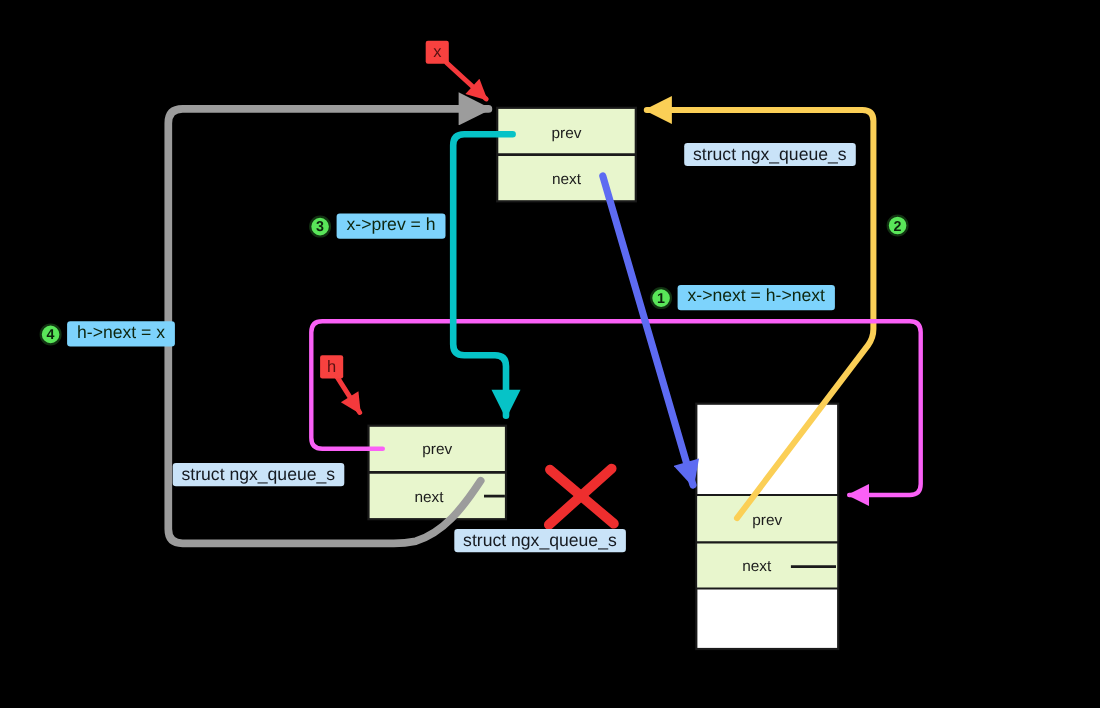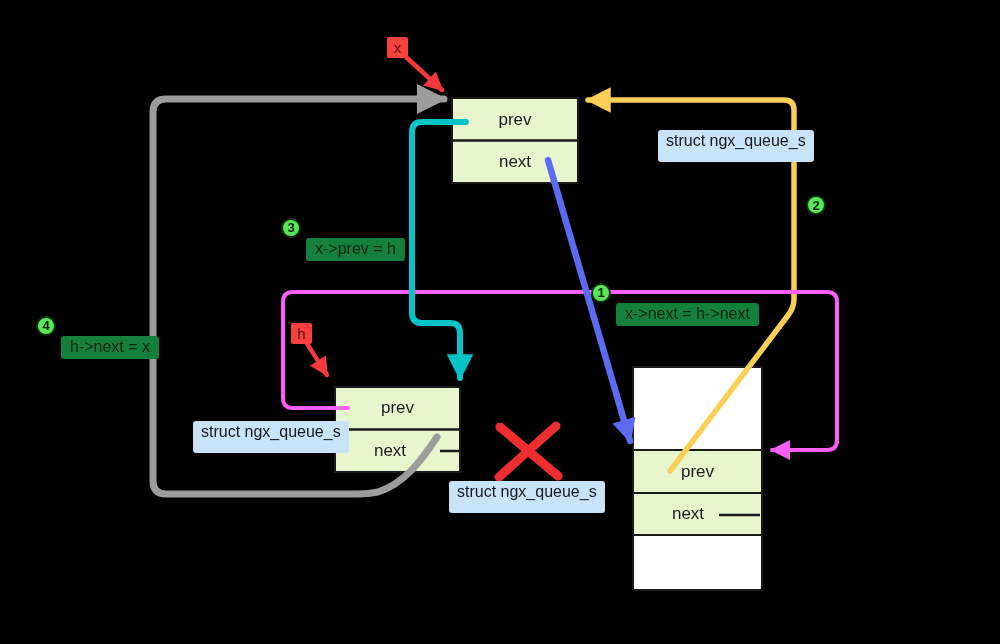--- a/index.html
+++ b/index.html
@@ -3,35 +3,35 @@
 <meta charset="utf-8">
 <style>
   html,body{margin:0;padding:0;background:#000;}
   .stage{
     position:relative;width:1000px;height:644px;background:#000000;
     overflow:hidden;font-family:"Liberation Sans",sans-serif;
   }
   .stage svg{position:absolute;left:0;top:0;}
   .cell-label{
     position:absolute;display:flex;align-items:center;justify-content:center;
-    color:#1c1c1c;font-size:17px;pointer-events:none;
+    color:#1c1c1c;font-size:14px;pointer-events:none;
   }
   .struct-label{
     position:absolute;background:#c9e3f8;color:#161a20;font-size:16px;
-    padding:2px 8px 12px;border-radius:3px;white-space:nowrap;line-height:18px;margin-left:36px;
+    padding:2px 8px 1px;border-radius:3px;white-space:nowrap;line-height:18px;
   }
   .step{position:absolute;display:flex;align-items:center;gap:5px;}
   .step-badge{
     width:16px;height:16px;border-radius:50%;background:#59e659;
     border:2px solid #123312;color:#0c230c;font-size:13px;font-weight:bold;
     display:flex;align-items:center;justify-content:center;flex:0 0 auto;
   }
   .step-text{
-    background:#15803d;color:#0e260e;font-size:16px;line-height:18px;
-    padding:2px 9px 3px;border-radius:3px;white-space:nowrap;margin-top:44px;
+    background:#7dd3fc;color:#0e260e;font-size:16px;line-height:18px;
+    padding:2px 9px 3px;border-radius:3px;white-space:nowrap;
   }
   .tag{
     position:absolute;width:21px;height:21px;background:#f8413f;color:#571111;
     font-size:15px;display:flex;align-items:center;justify-content:center;
     border-radius:2px;
   }
 </style>
 </head>
 <body>
 

